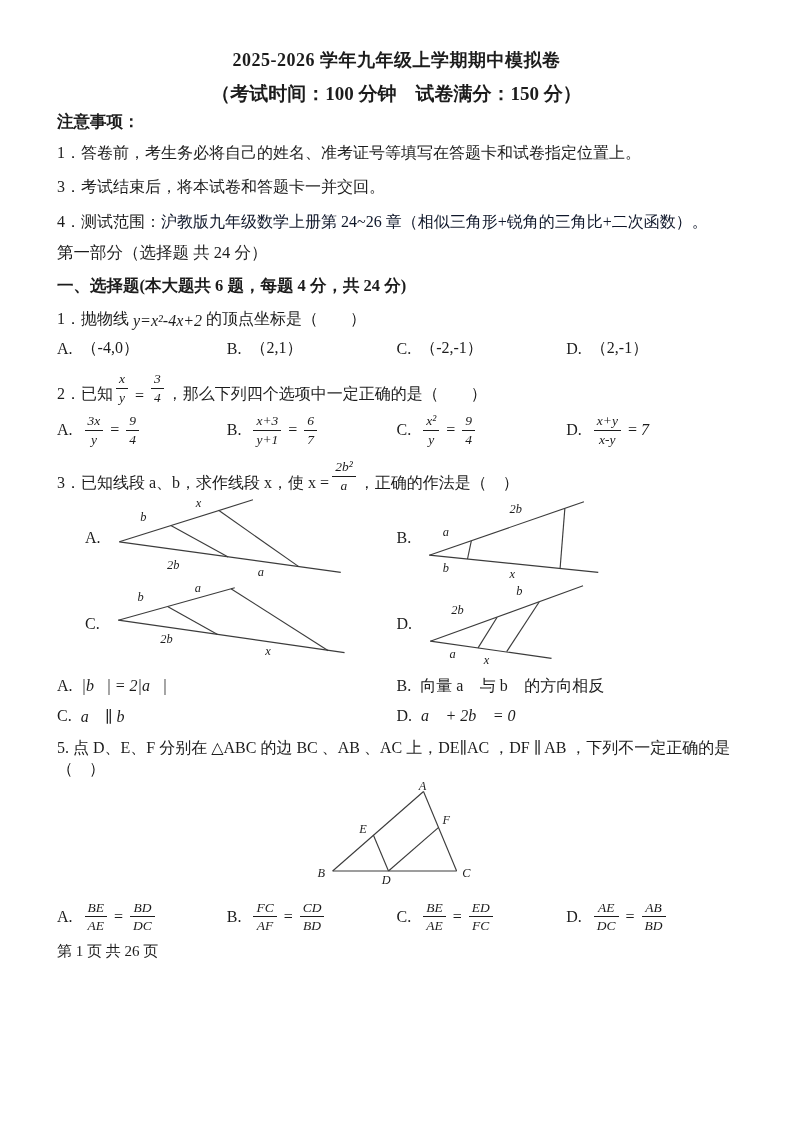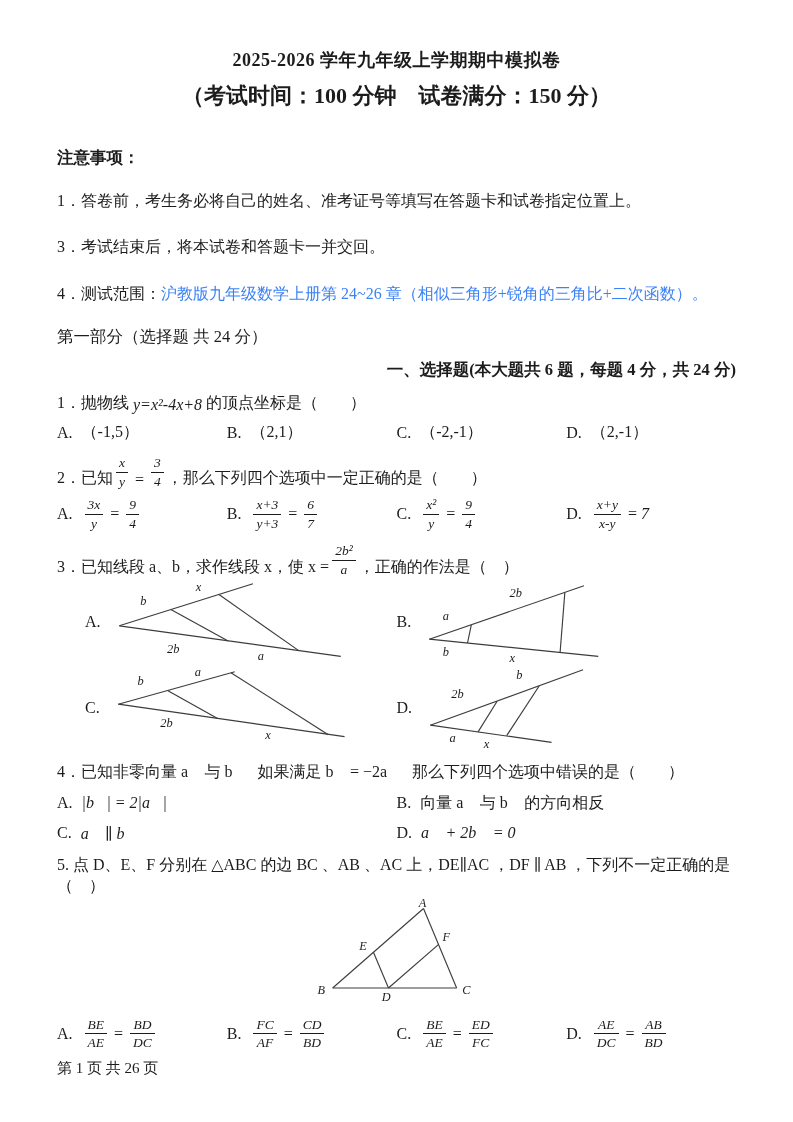--- a/index.html
+++ b/index.html
@@ -1,25 +1,25 @@
 <!DOCTYPE html>
 <html><head>
 <meta charset="utf-8">
 <style>
   html,body{margin:0;padding:0;background:#ffffff;}
   body{width:793px;height:1122px;color:#1c1c1c;
        font-family:"Liberation Serif","DejaVu Serif",serif;}
   .page{box-sizing:border-box;width:793px;height:1122px;padding:48px 57px 6px;overflow:hidden;}
   .title{text-align:center;font-size:18px;font-weight:700;letter-spacing:.5px;}
-  .subtitle{text-align:center;font-size:22px;font-weight:700;margin-top:9px;}
-  .notice-heading{font-size:16.5px;font-weight:700;margin-top:36px;}
-  .notice-item{margin:18px 0;font-size:16px;line-height:1.78;}
+  .subtitle{text-align:center;font-size:19px;font-weight:700;margin-top:9px;}
+  .notice-heading{font-size:16.5px;font-weight:700;margin-top:4px;}
+  .notice-item{margin:6px 0;font-size:16px;line-height:1.78;}
   .justify{text-align:justify;}
   .part-heading{font-size:16.5px;margin-top:6px;}
-  .sub-heading{font-size:16.5px;font-weight:700;margin-top:11px;text-align:right;}
+  .sub-heading{font-size:16.5px;font-weight:700;margin-top:11px;}
   .stem{font-size:16px;margin-top:12px;display:flex;align-items:flex-end;flex-wrap:wrap;}
   .opts4{display:flex;margin-top:8px;font-size:16px;align-items:center;}
   .opts4 .opt{width:25%;display:flex;align-items:center;}
   .opts2{display:flex;margin-top:10px;font-size:16px;align-items:center;}
   .opts2 .opt{width:50%;display:flex;align-items:center;}
   .olabel{margin-right:9px;}
   .frac{display:inline-block;text-align:center;font-style:italic;font-size:13.5px;
         line-height:1.15;vertical-align:middle;margin:0 3px;}
   .frac .num{display:block;border-bottom:1px solid #1c1c1c;padding:0 3px 1px;}
   .frac .den{display:block;padding:1px 3px 0;}
@@ -41,32 +41,32 @@
 <body>
 
 <div class="page">
 
   <div class="title">2025-2026 学年九年级上学期期中模拟卷</div>
   <div class="subtitle">（考试时间：100 分钟　试卷满分：150 分）</div>
 
   <div class="notice-heading">注意事项：</div>
   <p class="notice-item">1．答卷前，考生务必将自己的姓名、准考证号等填写在答题卡和试卷指定位置上。</p>
   <p class="notice-item">3．考试结束后，将本试卷和答题卡一并交回。</p>
-  <p class="notice-item"><span>4．测试范围：</span><span class="red" style="color: #3b82f6;">沪教版九年级数学上册第 24~26 章（相似三角形+锐角的三角比+二次函数）。</span></p>
+  <p class="notice-item"><span>4．测试范围：</span><span class="red" style="color: #0f172a;">沪教版九年级数学上册第 24~26 章（相似三角形+锐角的三角比+二次函数）。</span></p>
 
   <div class="part-heading">第一部分（选择题 共 24 分）</div>
   <div class="sub-heading">一、选择题(本大题共 6 题，每题 4 分，共 24 分)</div>
 
   <div class="stem">
-    <span>1．抛物线</span>&nbsp;<span class="mi">y=x²-4x+8</span>&nbsp;<span>的顶点坐标是（　　）</span>
+    <span>1．抛物线</span>&nbsp;<span class="mi">y=x²-4x+2</span>&nbsp;<span>的顶点坐标是（　　）</span>
   </div>
   <div class="opts4">
     <div class="opt">
         <span class="olabel">A.</span>
-        <span>（-1,5）</span>
+        <span>（-4,0）</span>
       </div>
     <div class="opt">
         <span class="olabel">B.</span>
         <span>（2,1）</span>
       </div>
     <div class="opt">
         <span class="olabel">C.</span>
         <span>（-2,-1）</span>
       </div>
     <div class="opt">
@@ -98,21 +98,21 @@
       <span class="eq">=</span>
       <span class="frac">
           <span class="num">9</span>
           <span class="den">4</span>
         </span>
     </div>
     <div class="opt">
       <span class="olabel">B.</span>
       <span class="frac">
           <span class="num">x+3</span>
-          <span class="den">y+3</span>
+          <span class="den">y+1</span>
         </span>
       <span class="eq">=</span>
       <span class="frac">
           <span class="num">6</span>
           <span class="den">7</span>
         </span>
     </div>
     <div class="opt">
       <span class="olabel">C.</span>
       <span class="frac">
@@ -196,23 +196,20 @@
         <line x1="78" y1="37" x2="58" y2="69"></line>
         <line x1="122" y1="21" x2="88" y2="73"></line>
         <text x="30" y="34">2b</text>
         <text x="98" y="14">b</text>
         <text x="28" y="80">a</text>
         <text x="64" y="86">x</text>
       </svg>
     </div>
   </div>
 
-  <div class="stem">
-    <span>4．已知非零向量 a⃗ 与 b⃗，如果满足 b⃗ = −2a⃗，那么下列四个选项中错误的是（　　）</span>
-  </div>
   <div class="opts2">
     <div class="opt">
         <span class="olabel">A.</span>
         <span class="mi">|b⃗| = 2|a⃗|</span>
       </div>
     <div class="opt">
         <span class="olabel">B.</span>
         <span>向量 a⃗ 与 b⃗ 的方向相反</span>
       </div>
   </div>

